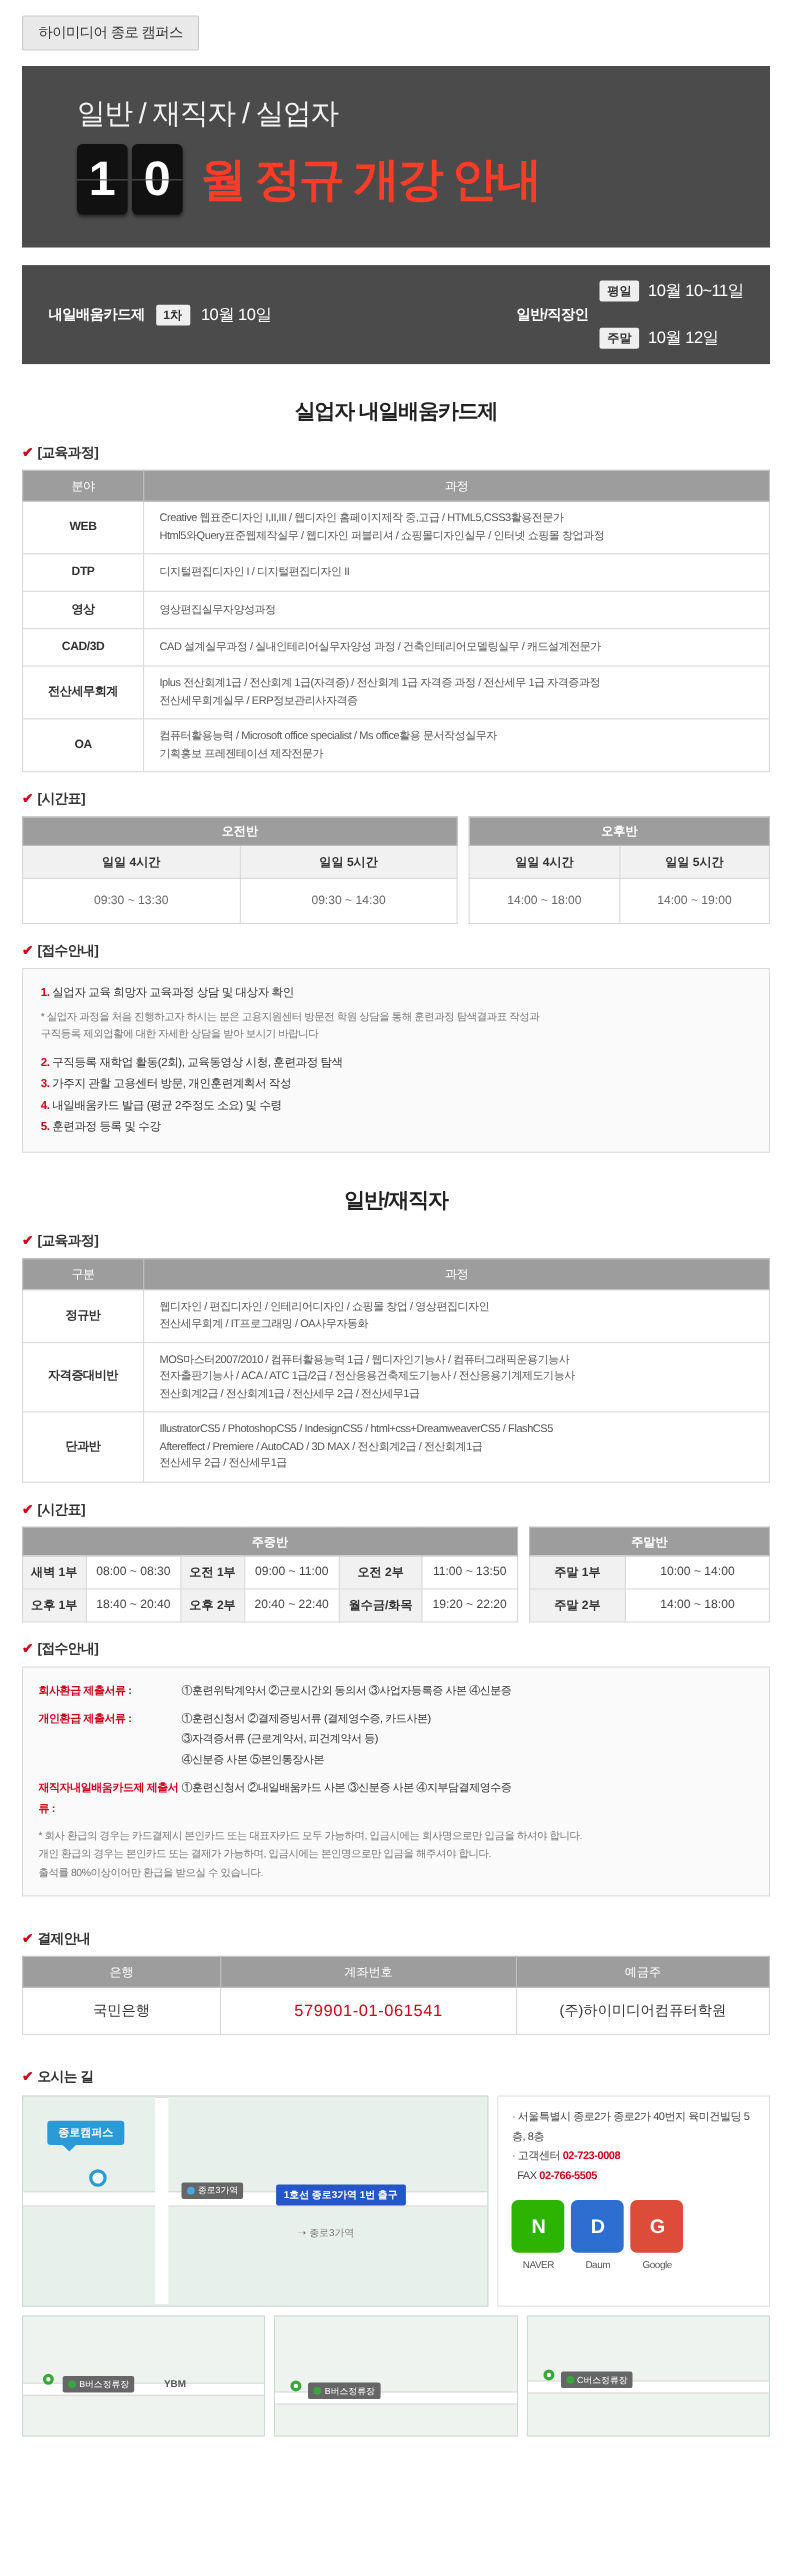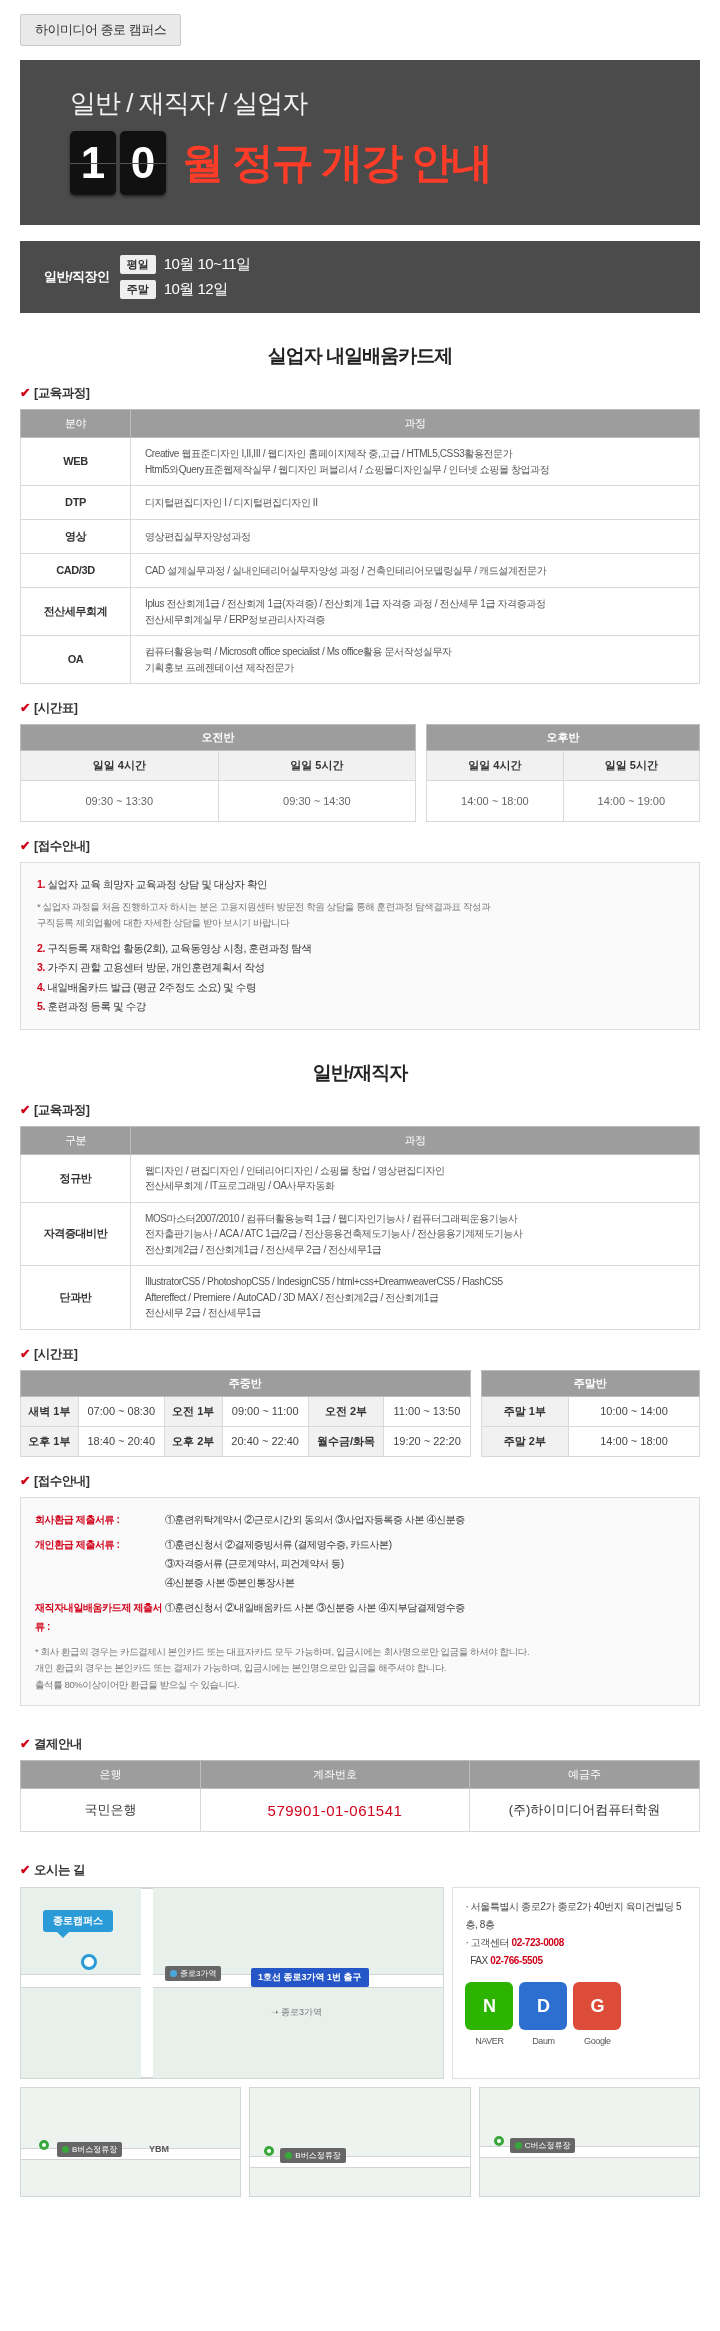--- a/index.html
+++ b/index.html
@@ -91,21 +91,21 @@
   .strip-right { display:flex; align-items:center; gap:10px; }
   .strip-label { font-weight:bold; letter-spacing:-0.5px; }
   .pill {
     background:#efefef;
     color:#333;
     font-size:11px;
     padding:2px 7px;
     border-radius:2px;
     font-weight:bold;
   }
-  .strip-rows { display:flex; flex-direction:column; gap:6px;justify-content:flex-end; }
+  .strip-rows { display:flex; flex-direction:column; gap:24px;justify-content:flex-end; }
   .strip-row { display:flex; align-items:center; gap:8px; }
   .strip-val { font-size:15px; letter-spacing:-0.5px; }
 
   
   .section { margin: 30px 20px 0 20px; }
   .sec-title {
     text-align:center;
     font-size:19px;
     font-weight:bold;
     color:#222;
@@ -302,20 +302,25 @@
     <div class="hero-main">
       <div class="flip">
         <div class="flip-card">1</div>
         <div class="flip-card">0</div>
       </div>
       <div class="hero-title">월 정규 개강 안내</div>
     </div>
   </div>
 
   <div class="strip">
+    <div class="strip-left">
+      <span class="strip-label">내일배움카드제</span>
+      <span class="pill">1차</span>
+      <span class="strip-val">10월 10일</span>
+    </div>
     <div class="strip-right">
       <span class="strip-label">일반/직장인</span>
       <div class="strip-rows">
         <div class="strip-row">
           <span class="pill">평일</span>
           <span class="strip-val">10월 10~11일</span>
         </div>
         <div class="strip-row">
           <span class="pill">주말</span>
           <span class="strip-val">10월 12일</span>
@@ -451,21 +456,21 @@
     <div class="tt-wrap">
       <table class="tt" style="flex:1 1 66%">
         <tbody>
             <tr>
           <th colspan="6">주중반</th>
         </tr>
         </tbody>
           <tbody id="s2-weekday-body">
             <tr>
               <td class="hd">새벽 1부</td>
-              <td>07:00 ~ 08:30</td>
+              <td>08:00 ~ 08:30</td>
               <td class="hd">오전 1부</td>
               <td>09:00 ~ 11:00</td>
               <td class="hd">오전 2부</td>
               <td>11:00 ~ 13:50</td>
             </tr>
             <tr>
               <td class="hd">오후 1부</td>
               <td>18:40 ~ 20:40</td>
               <td class="hd">오후 2부</td>
               <td>20:40 ~ 22:40</td>

